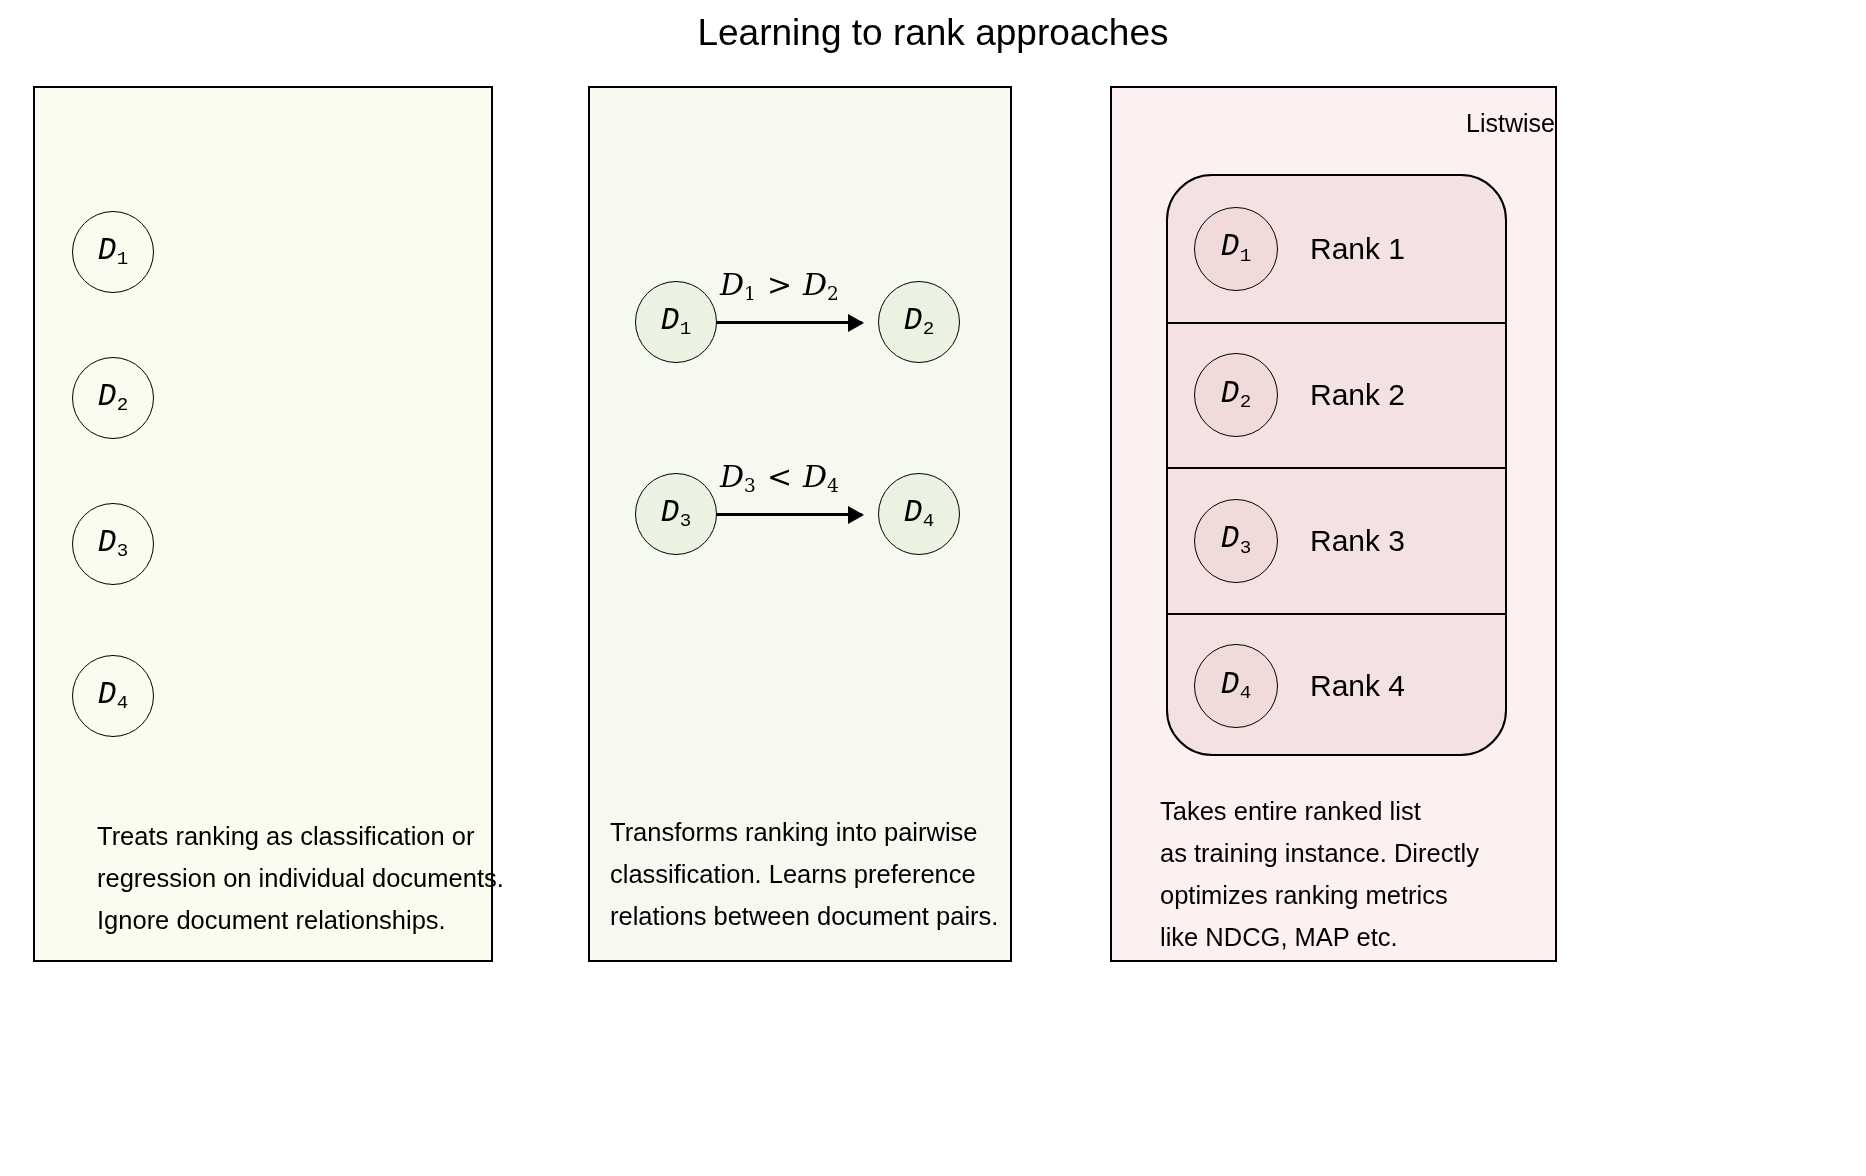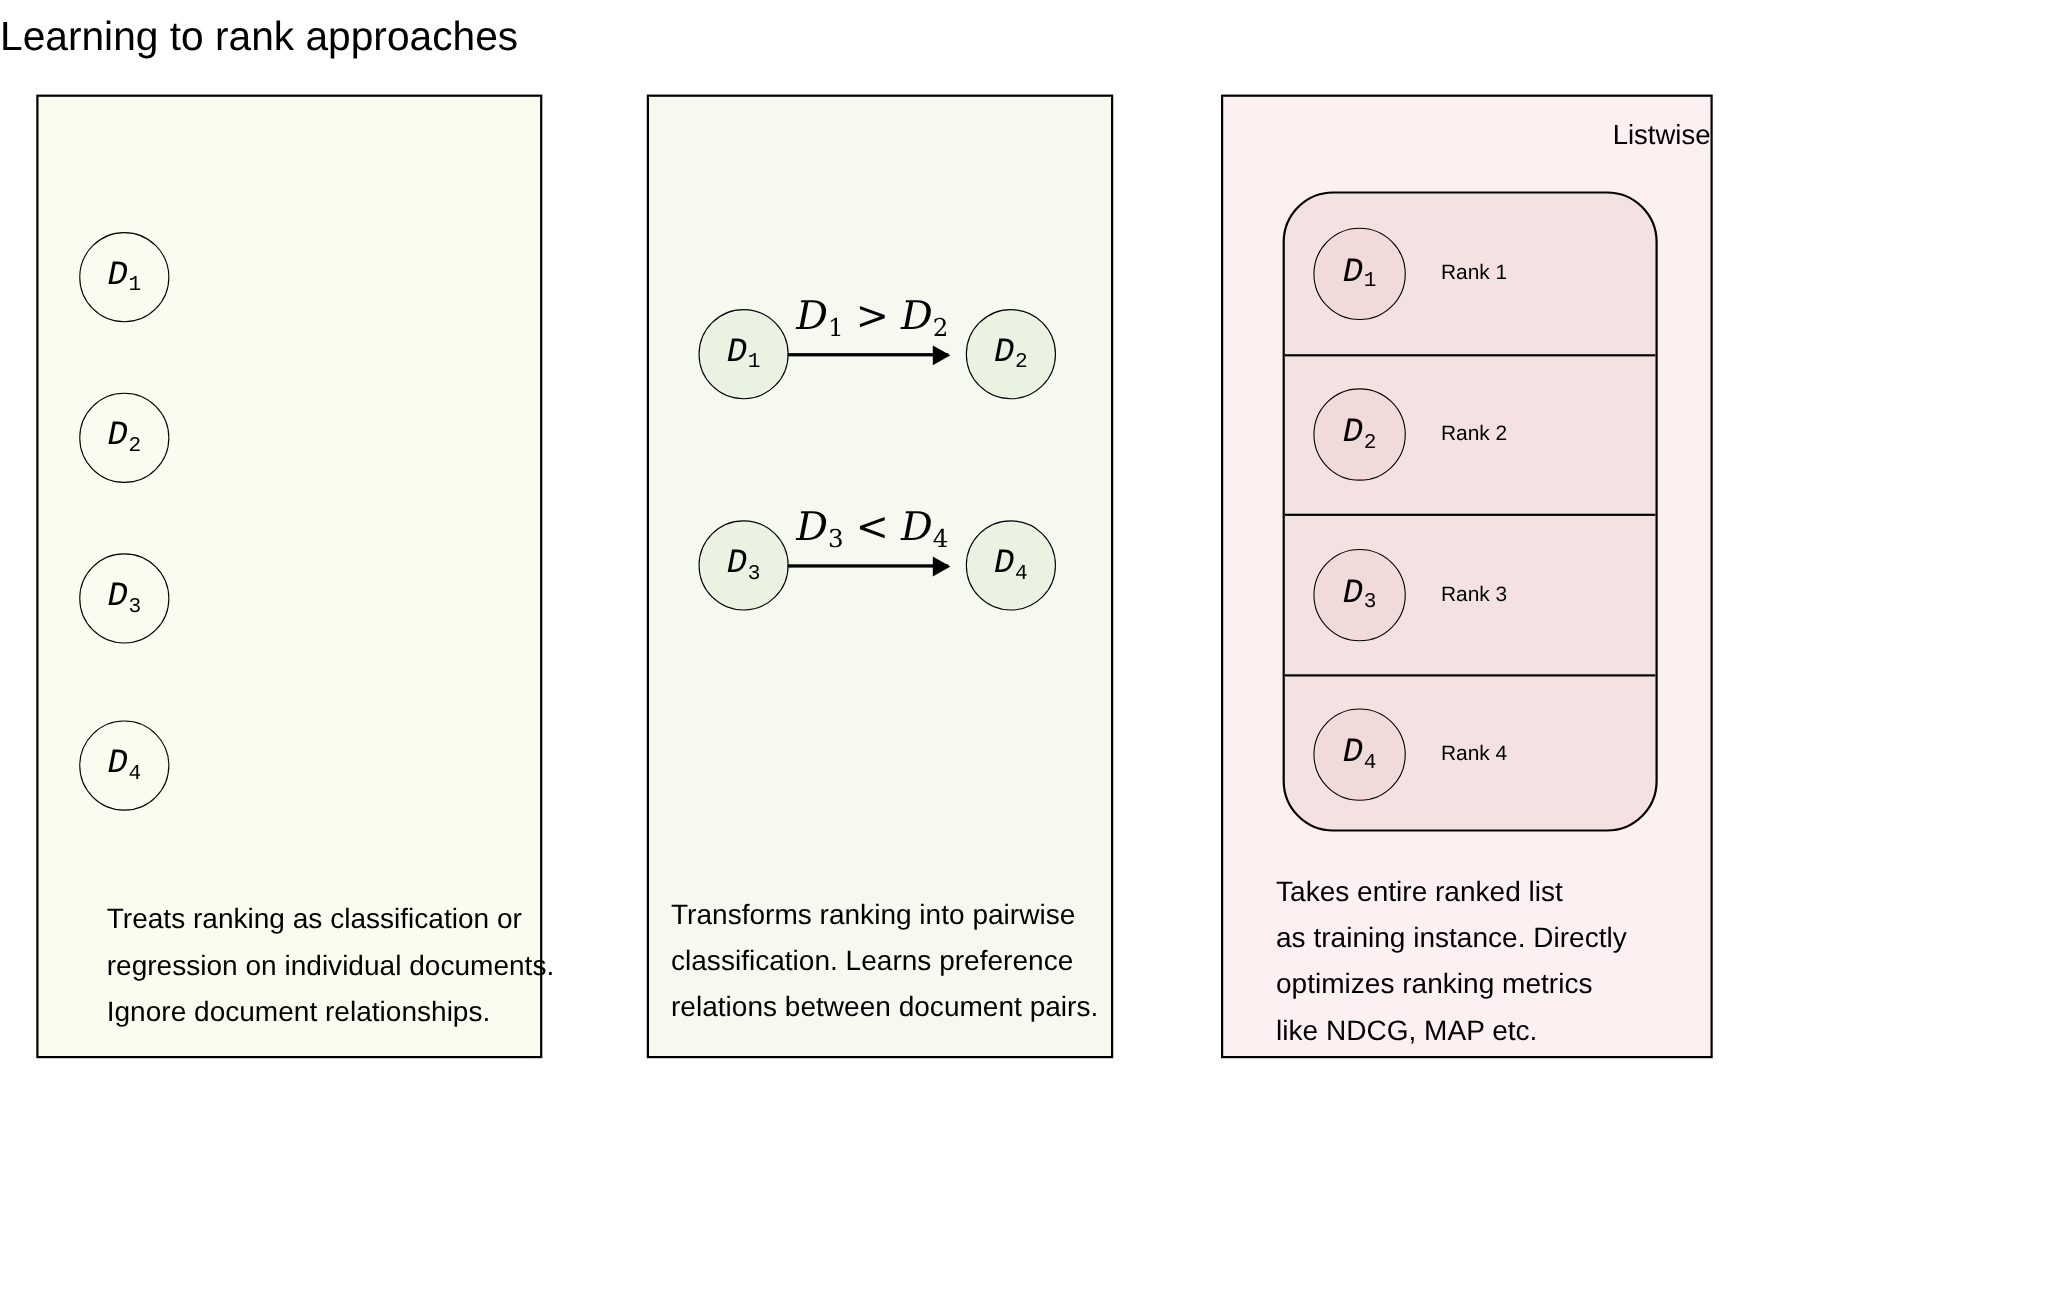--- a/index.html
+++ b/index.html
@@ -9,21 +9,21 @@
     font-family:"Liberation Sans", sans-serif;
     color:#000000;
     overflow:hidden;
     position:relative;
   }
   #stage{position:absolute;left:0;top:0;width:1866px;height:1176px;}
 
   
   .title{
     position:absolute;left:0;top:12px;width:1866px;
-    text-align:left;
+    text-align:center;
     font-size:37px;
     font-family:"Liberation Sans", sans-serif;
     color:#000;
     letter-spacing:0px;
   }
 
   
   .panel{
     position:absolute;
     border:2px solid #000000;
@@ -107,23 +107,23 @@
     right:-2px;top:50%;
     transform:translateY(-50%);
     border-left:16px solid #000;
     border-top:9px solid transparent;
     border-bottom:9px solid transparent;
   }
   .pr-label{
     position:absolute;
     font-family:"DejaVu Serif", serif;
     font-style:italic;
-    font-size:36px;
+    font-size:30px;
     white-space:nowrap;
-    text-align:center;
+    text-align:left;
   }
   .pr-label .op{font-style:normal;margin:0 11px;}
   .pr-label sub{
     font-size:0.62em;font-style:normal;vertical-align:-0.28em;
   }
 
   
   #listbox{
     position:absolute;
     left:54px; top:86px;
@@ -148,21 +148,21 @@
     border:1.9px solid #000;
     border-radius:50%;
     background:#f0dada;
     display:flex;align-items:center;justify-content:center;
     box-sizing:border-box;
     flex:0 0 auto;
   }
   .lw-circle .mathd{font-size:31px;}
   .lw-rank{
     margin-left:32px;
-    font-size:19px;
+    font-size:30px;
     font-family:"Liberation Sans", sans-serif;
   }
 </style>
 </head>
 <body>
 
 <div id="stage">
 
   <div class="title">Learning to rank approaches</div>
 

